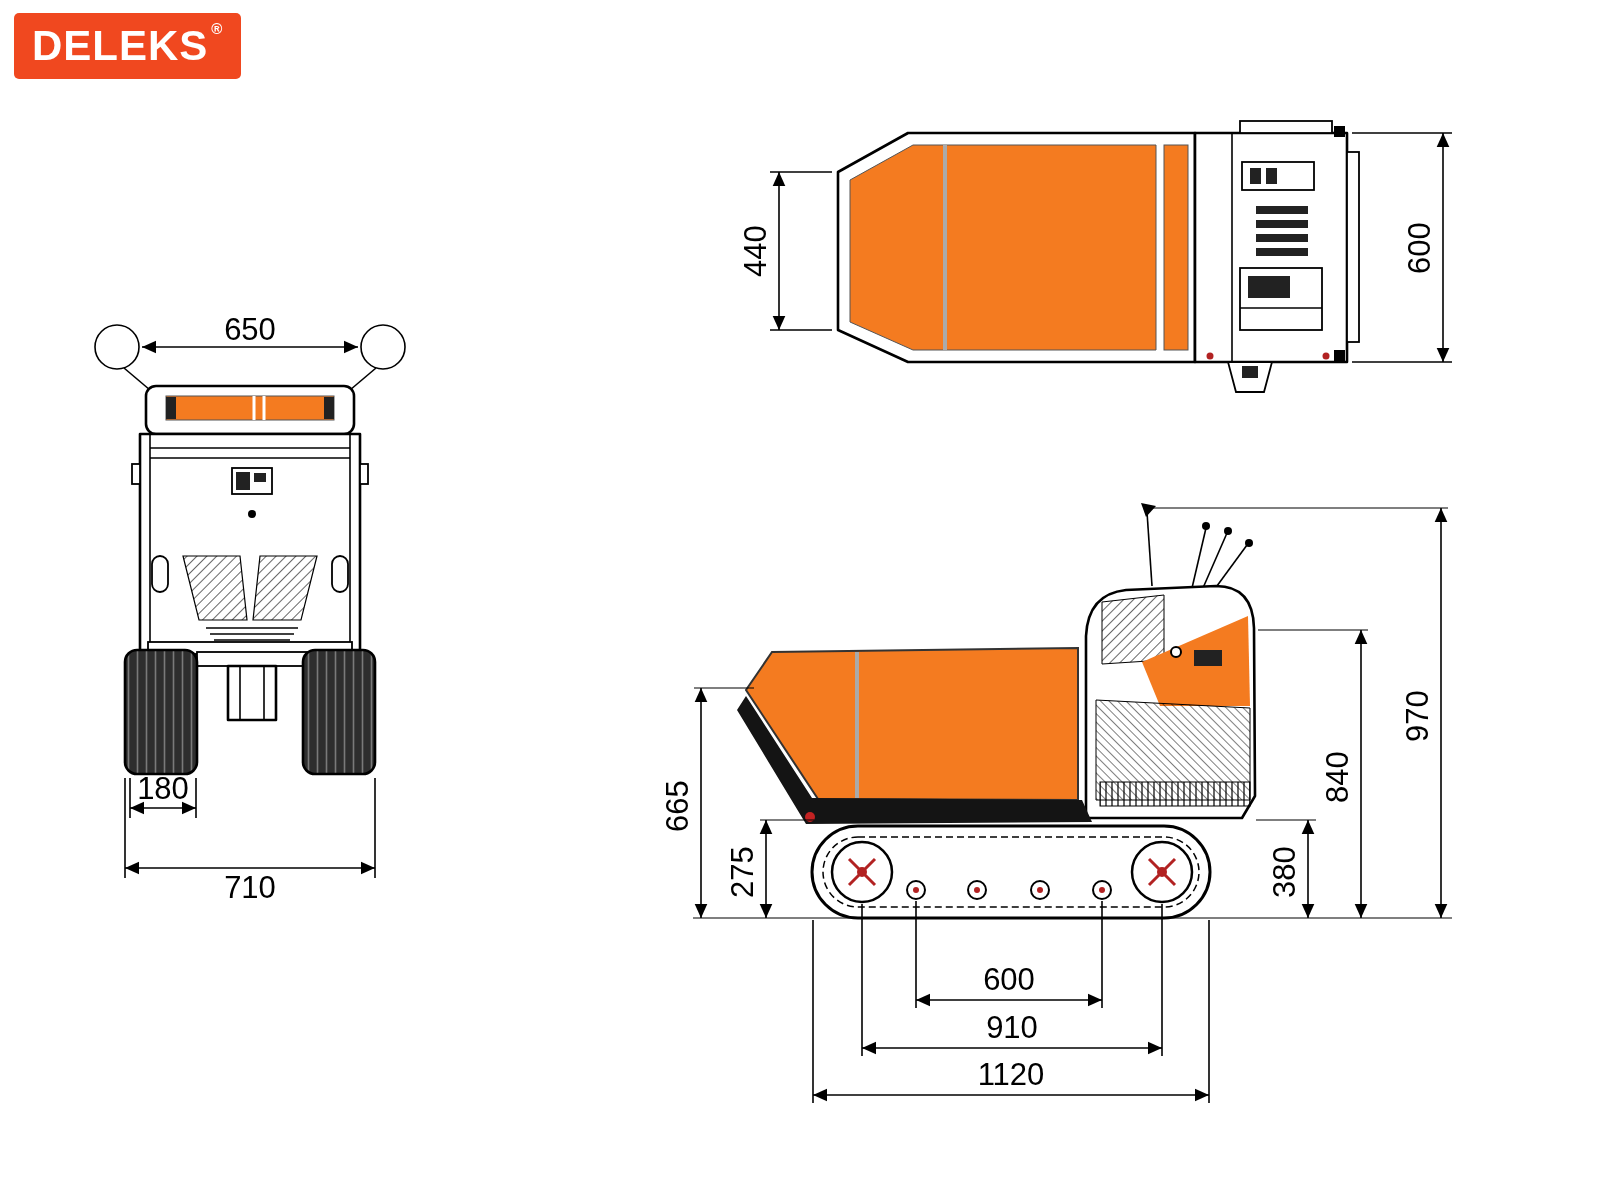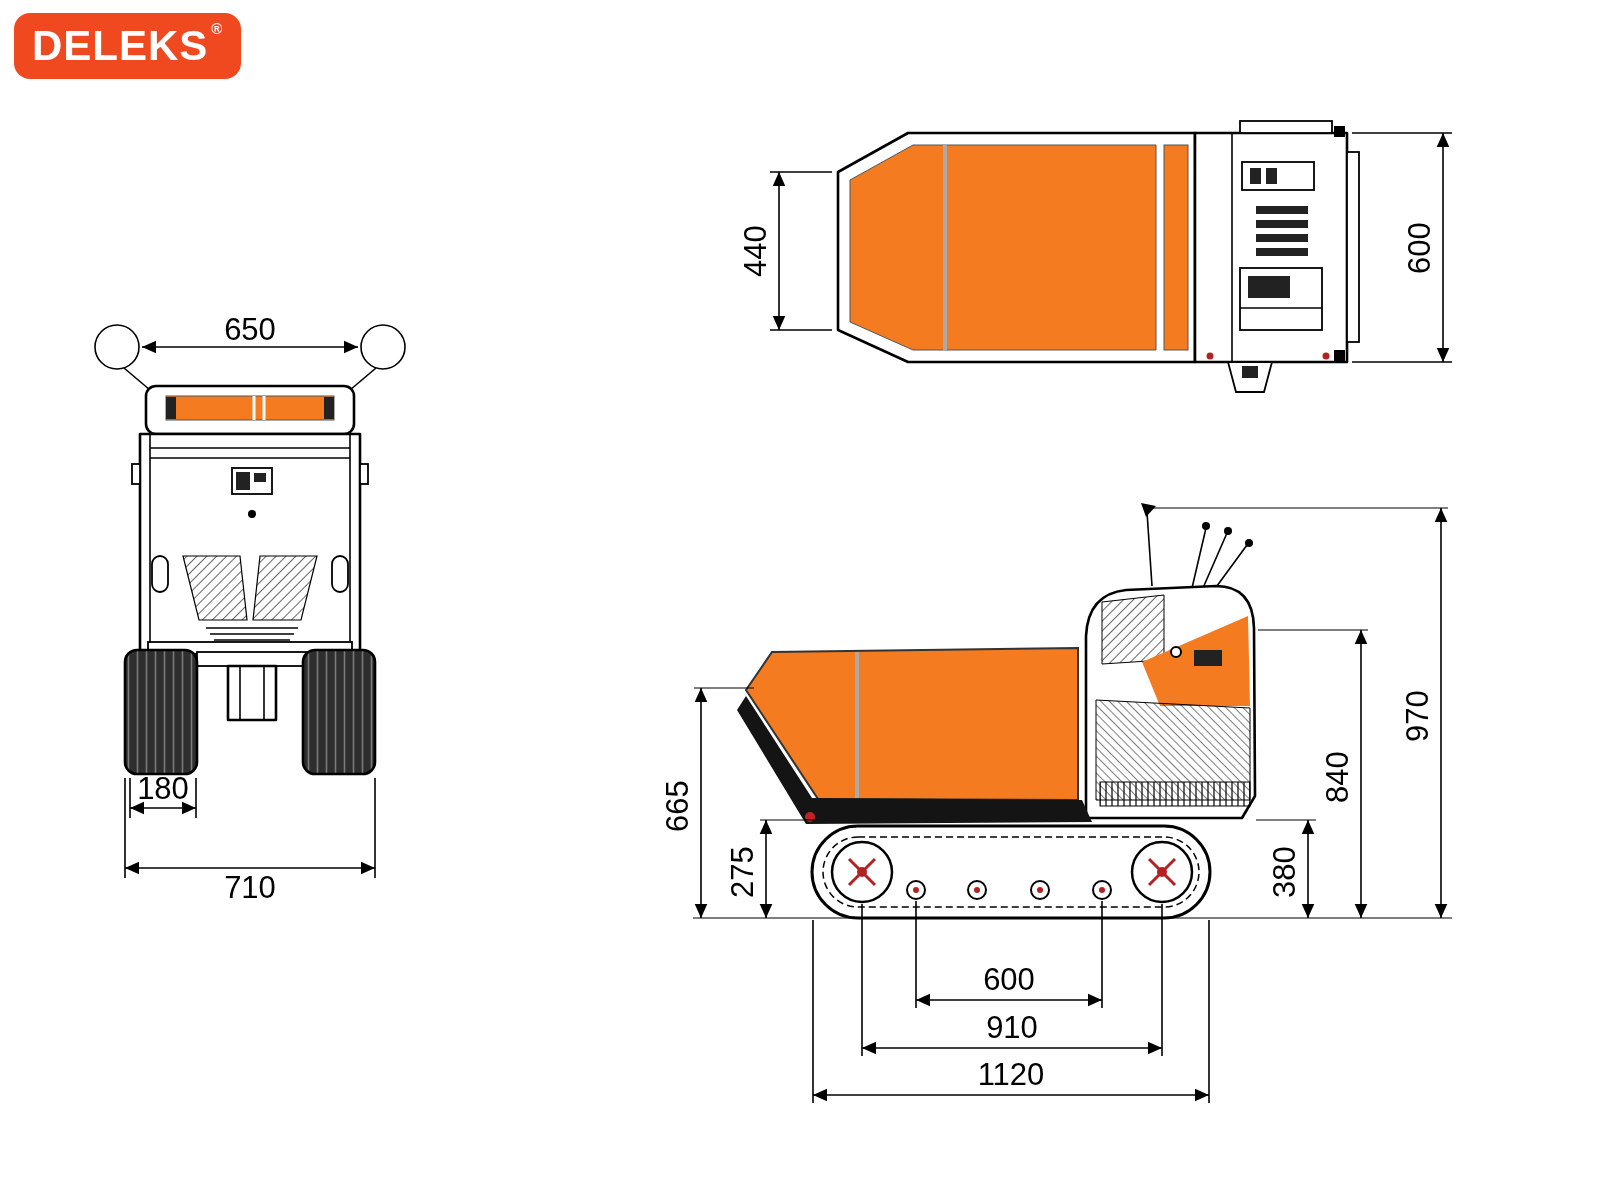--- a/index.html
+++ b/index.html
@@ -1,19 +1,19 @@
 <!DOCTYPE html>
 <html><head>
 <meta charset="utf-8">
 <style>
   * { margin:0; padding:0; box-sizing:border-box; }
   html,body { width:1600px; height:1200px; background:#fff; position:relative;
               font-family:"Liberation Sans", sans-serif; overflow:hidden; }
   .logo { position:absolute; left:14px; top:13px; background:#F0481F; color:#fff;
-          padding:8px 18px 12px 18px; border-radius:16px; font-weight:bold;
+          padding:8px 18px 12px 18px; border-radius:5px; font-weight:bold;
           font-size:42px; line-height:1; letter-spacing:1px; }
   .logo .reg { font-size:15px; vertical-align:26px; margin-left:3px; font-weight:bold; }
   svg.canvas { position:absolute; left:0; top:0; }
   .outl  { fill:#fff; stroke:#000; stroke-width:2.6; stroke-linejoin:round; }
   .det   { fill:none; stroke:#000; stroke-width:1.6; }
   .detf  { fill:#fff; stroke:#000; stroke-width:1.8; }
   .dark  { fill:#222; stroke:none; }
   .ext   { stroke:#000; stroke-width:1.1; }
   .dim line { stroke:#000; stroke-width:1.6; }
   text   { font-size:31px; fill:#000; }

